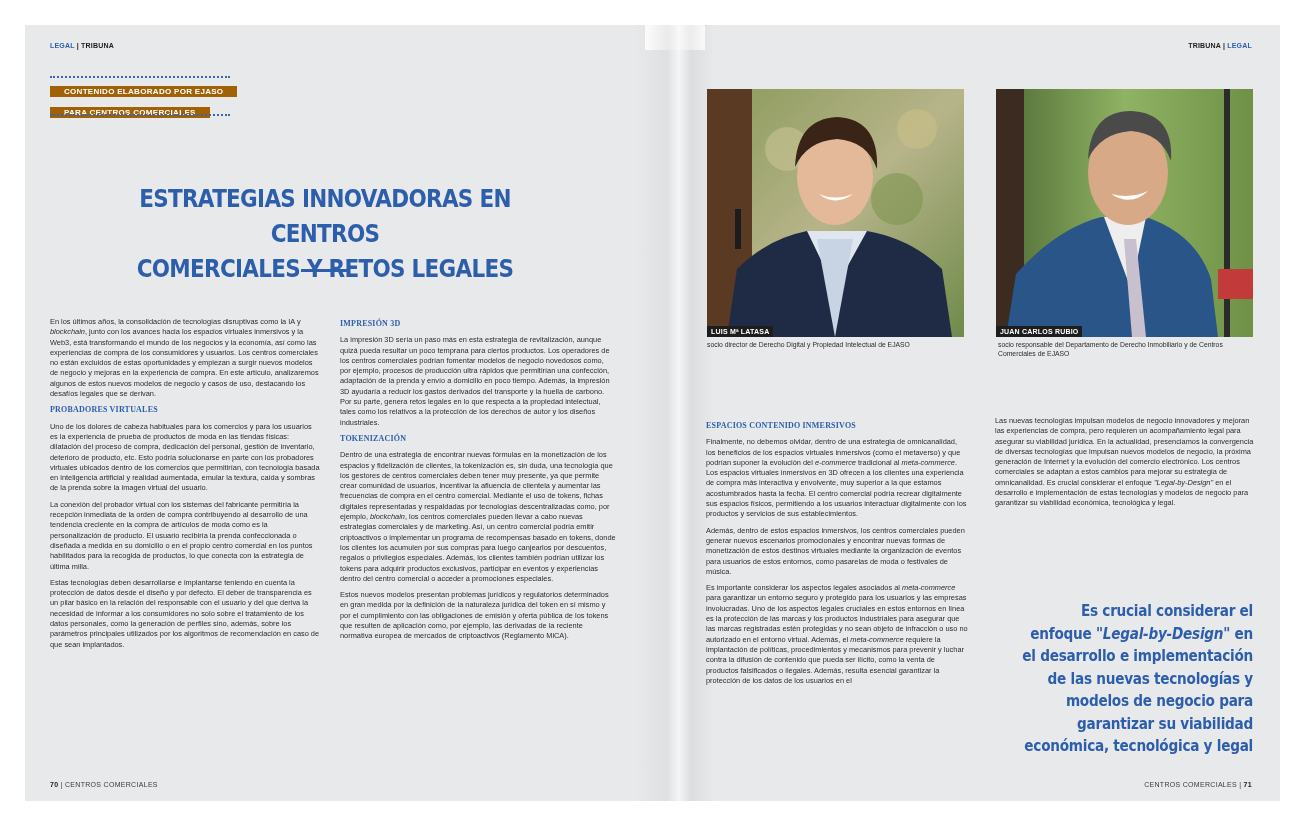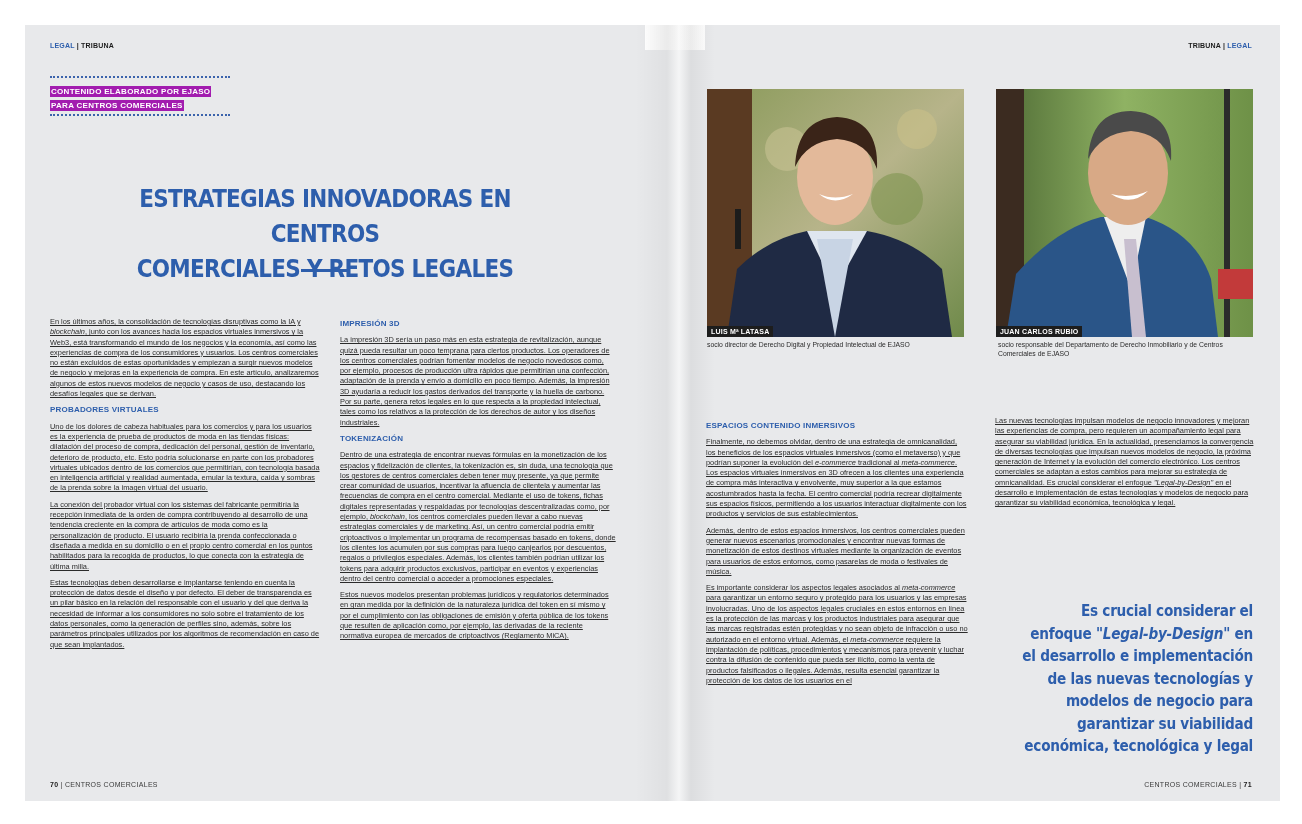--- a/index.html
+++ b/index.html
@@ -7,26 +7,26 @@
   .spread { position:absolute; left:25px; top:25px; width:1255px; height:776px; background:#e8e9eb; }
   .gutter { position:absolute; left:610px; top:0; width:80px; height:776px;
     background:linear-gradient(to right, rgba(0,0,0,0) 0%, rgba(0,0,0,0.04) 40%, rgba(255,255,255,0.55) 55%, rgba(0,0,0,0.05) 70%, rgba(0,0,0,0) 100%); }
   .topshade { position:absolute; left:620px; top:0; width:60px; height:25px; background:linear-gradient(to right,#fff,#f0f0f0,#fff); }
   .runhead { position:absolute; top:17px; font-size:7px; font-weight:bold; letter-spacing:0.2px; color:#1c1c1c; }
   .runhead .blue { color:#2d5eac; }
   .runfoot { position:absolute; top:756px; font-size:7px; color:#3a3a3a; letter-spacing:0.3px; }
   .runfoot b { color:#1c1c1c; }
   .dots { position:absolute; left:25px; width:180px; height:2px; border-top:2px dotted #3b63ac; }
   .kicker { position:absolute; left:25px; top:60px; font-size:8px; font-weight:bold; color:#ffffff; line-height:13px; letter-spacing:0.3px; }
-  .kicker span { background:#a21caf; padding:0 1px; display:inline-block; line-height:11px; margin-bottom:2px; }
+  .kicker span { background:#a16207; padding:0 14px; display:inline-block; line-height:11px; margin-bottom:9px; }
   .title { position:absolute; left:40px; top:156px; width:520px; text-align:center; font-family:"DejaVu Sans", sans-serif; font-weight:bold; font-size:25px; line-height:35px; color:#2d5eac; letter-spacing:-0.8px; transform:scaleX(0.86); transform-origin:center top; }
   .title-rule { position:absolute; left:276px; top:244px; width:46px; height:3px; background:#2d5eac; }
   .col { position:absolute; font-size:7.4px; line-height:10.3px; color:#2b2b2b; }
-  .col p { margin:0 0 6px 0;text-decoration:underline; }
-  .col h3 { margin:4px 0 6px 0; font-size:8px; font-weight:bold; color:#2d5eac; letter-spacing:0.2px; }
+  .col p { margin:0 0 6px 0; }
+  .col h3 { margin:4px 0 6px 0; font-size:8px; font-weight:bold; color:#2d5eac; letter-spacing:0.2px;font-family:Liberation Serif, serif; }
   .col i { font-style:italic; }
   .photo { position:absolute; overflow:hidden; }
   .photo .cap { position:absolute; left:0; bottom:0; background:#1d1d1d; color:#fff; font-size:7px; font-weight:bold; padding:2px 4px; letter-spacing:0.2px; }
   .photo-caption { position:absolute; font-size:6.8px; line-height:9px; color:#2b2b2b; }
   .pullquote { position:absolute; left:960px; top:575px; width:268px; text-align:right; font-family:"DejaVu Sans", sans-serif; font-weight:bold; font-size:15.5px; line-height:22.5px; color:#2d5eac; transform:scaleX(0.88); transform-origin:right top; letter-spacing:-0.3px; }
   .pullquote i { font-style:italic; }
 </style>
 </head>
 <body>
 

